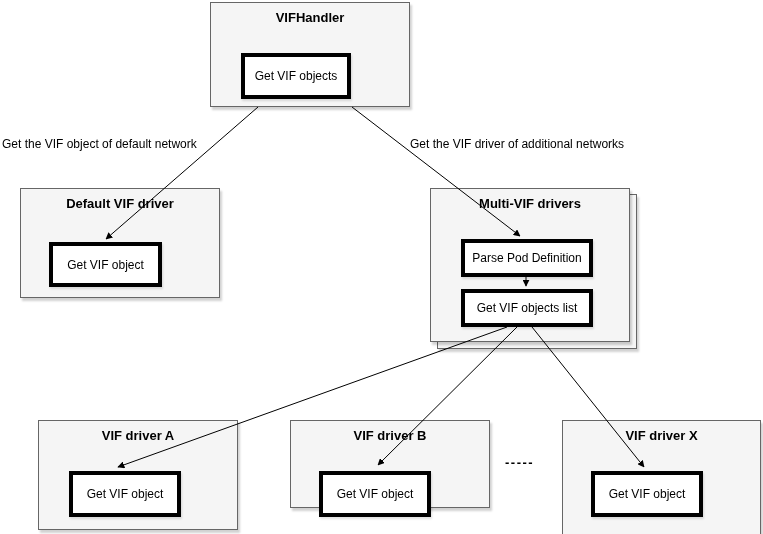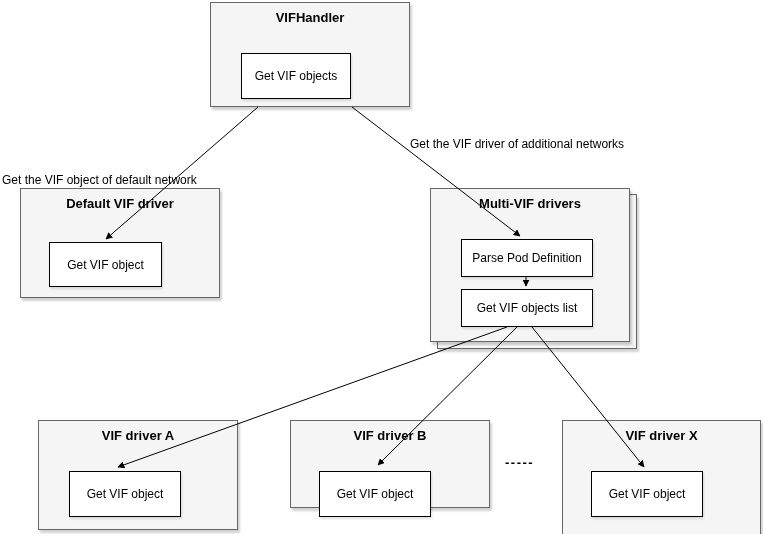--- a/index.html
+++ b/index.html
@@ -22,21 +22,21 @@
   .node-title {
     width:100%;
     text-align:center;
     font-weight:bold;
     font-size:13px;
     padding-top:7px;
   }
   .step {
     position:absolute;
     background:#ffffff;
-    border:1px solid #000000;
+    border:4px solid #000000;
     box-sizing:border-box;
     display:flex;
     align-items:center;
     justify-content:center;
     text-align:center;
     font-size:12px;
     box-shadow:1px 2px 2px rgba(0,0,0,0.12);
   }
   .edge-label {
     position:absolute;
@@ -60,21 +60,21 @@
 </head>
 <body>
 
 <div id="canvas">
 
   <div class="node" style="left:210px; top:2px; width:200px; height:105px;">
     <div class="node-title">VIFHandler</div>
     <div class="step" style="left:30px; top:50px; width:110px; height:46px;">Get VIF objects</div>
   </div>
 
-  <div class="edge-label" style="left:2px; top:137px;margin-top:36px;">Get the VIF object of default network</div>
+  <div class="edge-label" style="left:2px; top:137px;">Get the VIF object of default network</div>
   <div class="edge-label" style="left:410px; top:137px;">Get the VIF driver of additional networks</div>
 
   <div class="node" style="left:20px; top:188px; width:200px; height:110px;">
     <div class="node-title">Default VIF driver</div>
     <div class="step" style="left:28px; top:53px; width:113px; height:45px;">Get VIF object</div>
   </div>
 
   <div class="node" style="left:437px; top:194px; width:200px; height:155px;"></div>
 
   <div class="node" style="left:430px; top:188px; width:200px; height:154px;">

